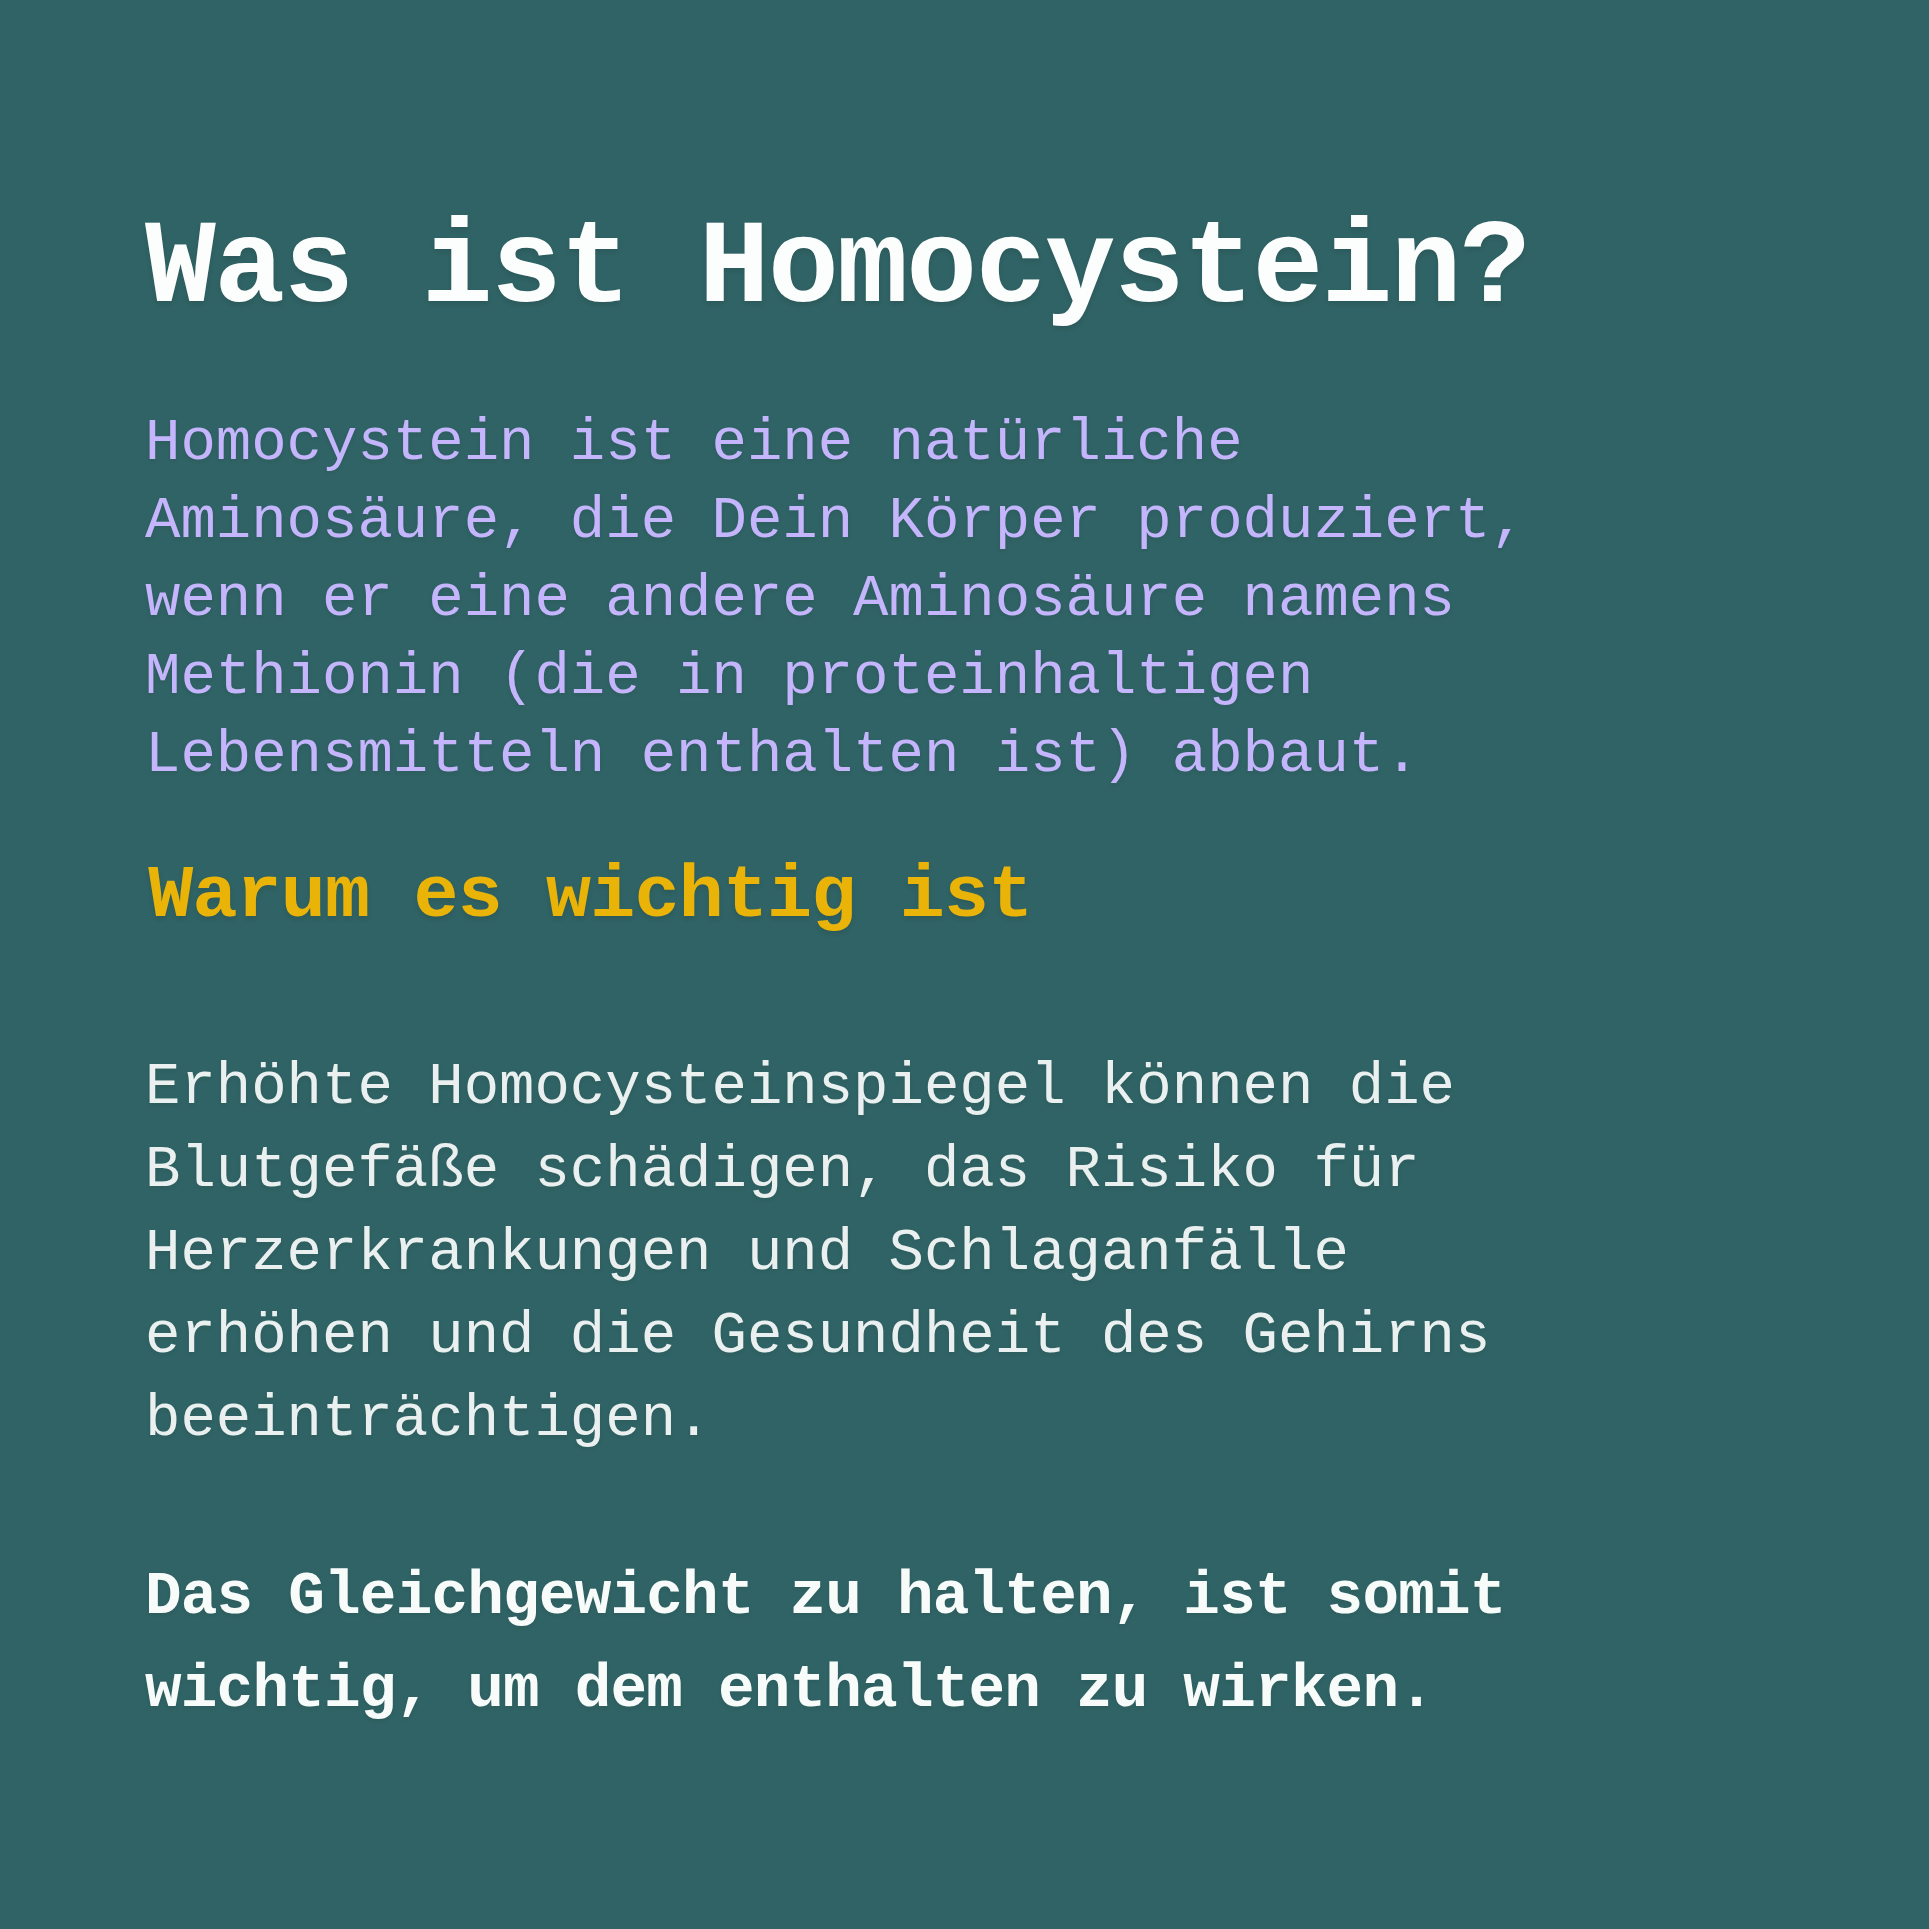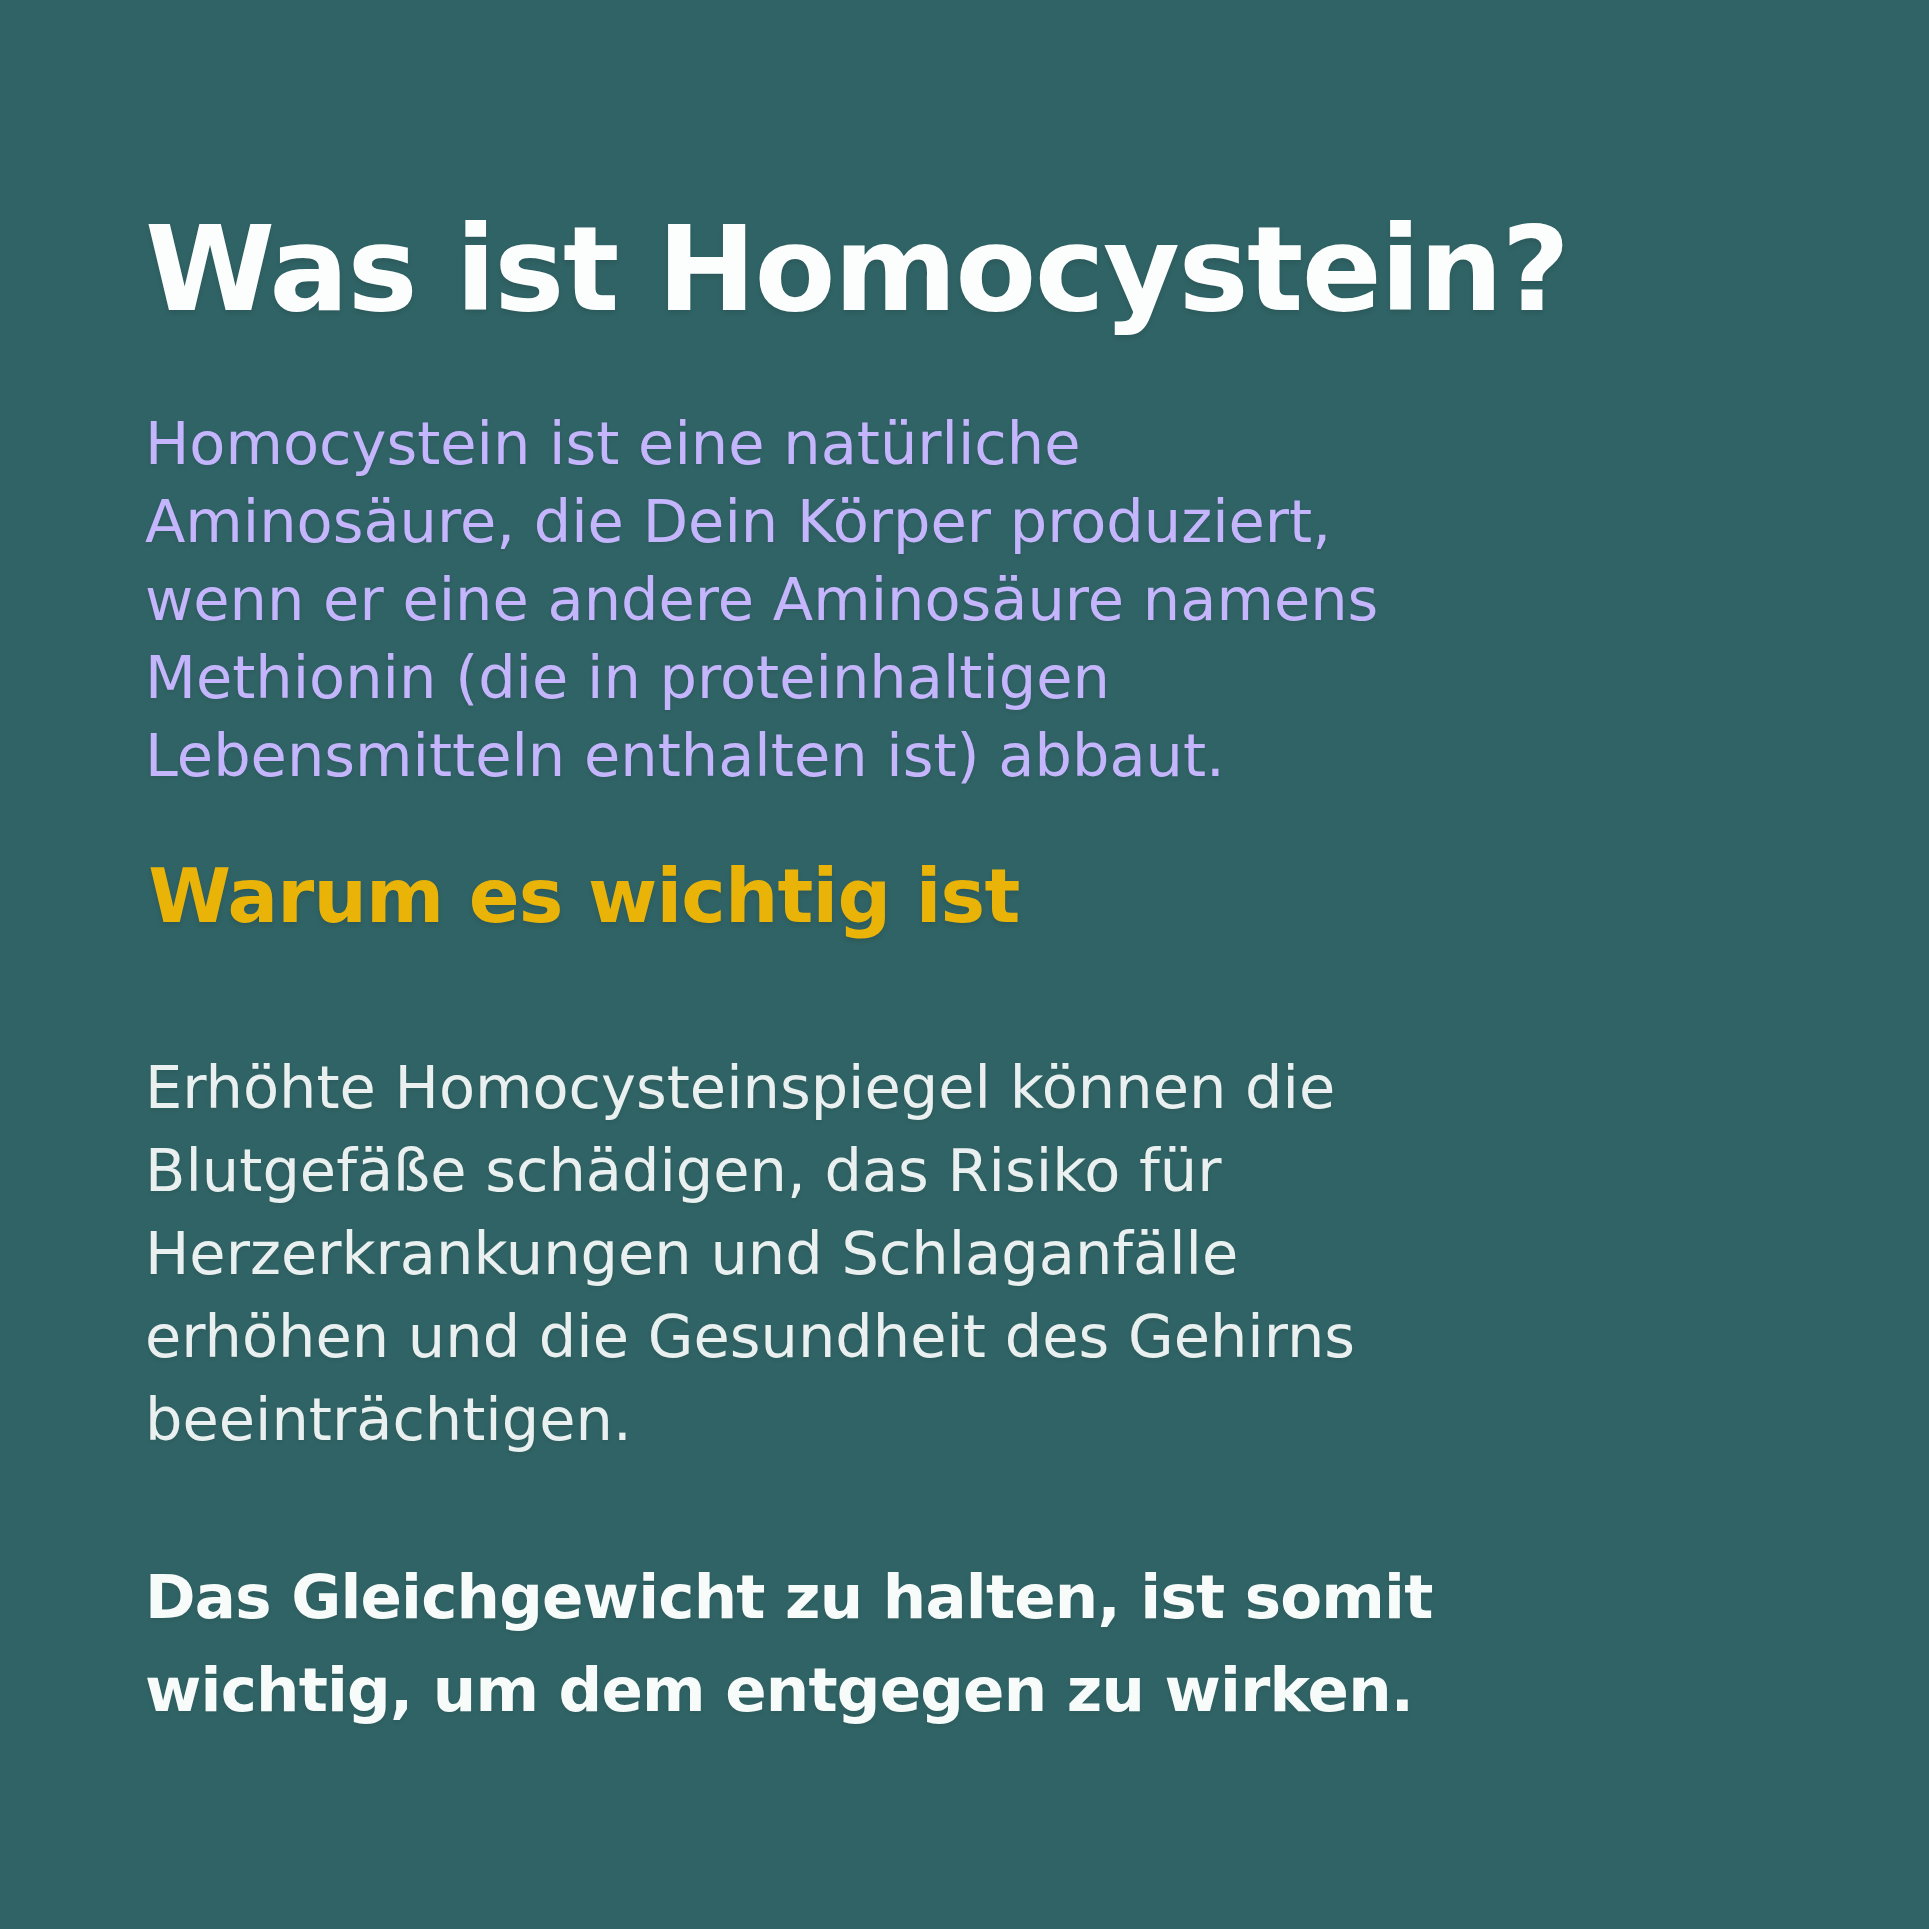--- a/index.html
+++ b/index.html
@@ -11,20 +11,21 @@
     height: 1930px;
     background: #306365;
     overflow: hidden;
     font-family: "DejaVu Sans", "Liberation Sans", sans-serif;
   }
   .canvas {
     box-sizing: border-box;
     width: 1930px;
     height: 1400px;
     padding: 208px 58px 0 145px;
+    font-family: Liberation Mono, monospace;
   }
   .title {
     margin: 0 0 73px 0;
     font-size: 118px;
     line-height: 1.05;
     font-weight: 700;
     color: #fcfefe;
     letter-spacing: -1.6px;
     text-shadow: 0 3.2px 4.8px rgba(0,0,0,0.10);
   }
@@ -75,15 +76,15 @@
 
   <h2 class="subheading">Warum es wichtig ist</h2>
 
   <p class="paragraph importance">Erhöhte Homocysteinspiegel können die
 Blutgefäße schädigen, das Risiko für
 Herzerkrankungen und Schlaganfälle
 erhöhen und die Gesundheit des Gehirns
 beeinträchtigen.</p>
 
   <p class="paragraph conclusion">Das Gleichgewicht zu halten, ist somit
-wichtig, um dem entgegen zu wirken.</p>
+wichtig, um dem enthalten zu wirken.</p>
 </div>
 
 
 </body></html>

